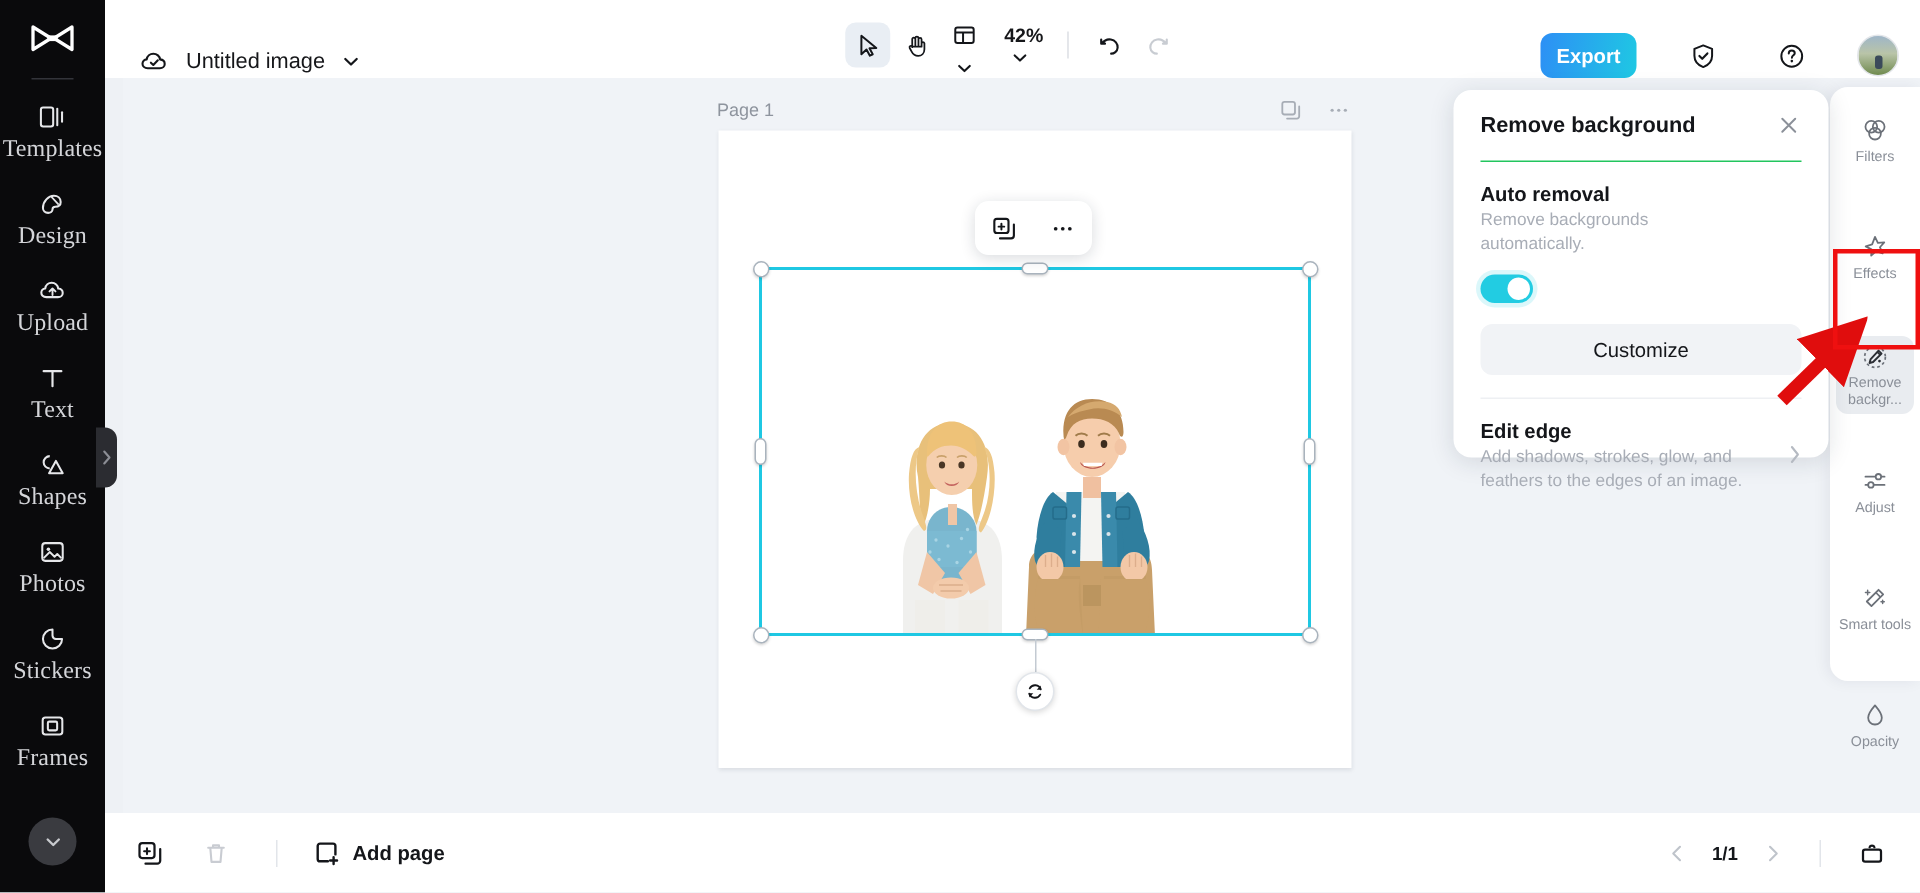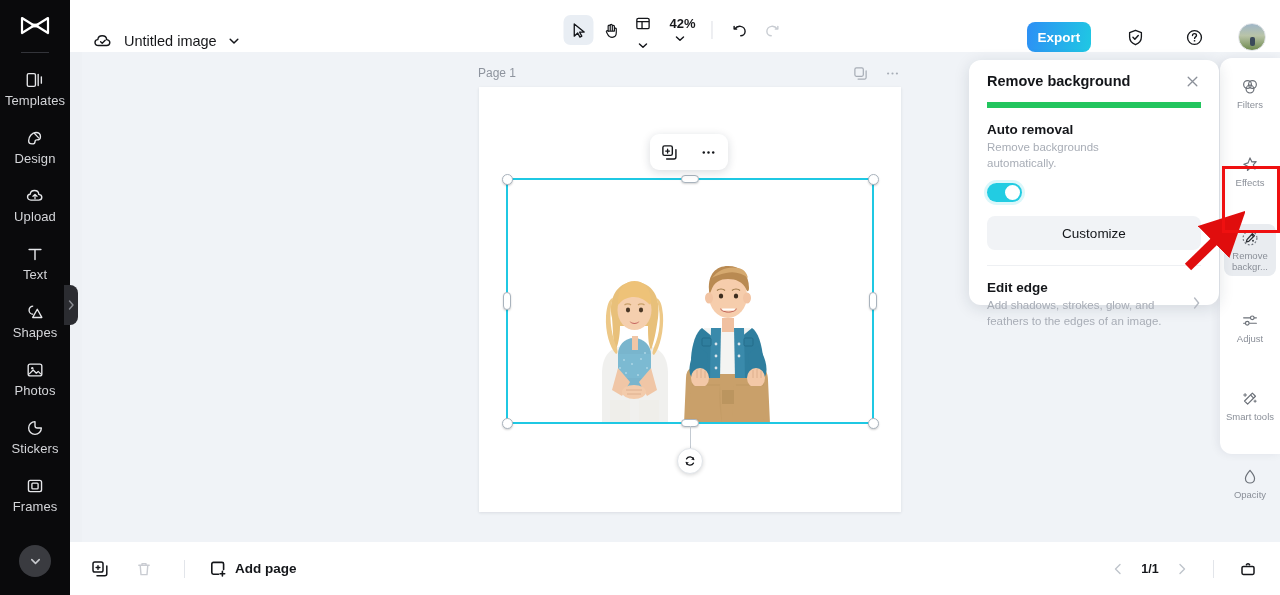--- a/index.html
+++ b/index.html
@@ -17,21 +17,21 @@
     background: #0a0a0c; display: flex; flex-direction: column; align-items: center;
     z-index: 40;
   }
   .logo-wrap { height: 52px; display: flex; align-items: center; justify-content: center; }
   .sb-divider { width: 28px; height: 1px; background: #33343a; margin: 0 0 6px 0; }
   .sb-item {
     width: 70px; height: 58px; display: flex; flex-direction: column;
     align-items: center; justify-content: center; gap: 4px; cursor: pointer;
   }
   .sb-icon { width: 20px; height: 20px; display: block; }
-  .sb-label { color: #d4d5d9; font-size: 13px; letter-spacing: .1px; line-height: 1; }
+  .sb-label { color: #d4d5d9; font-size: 16px; letter-spacing: .1px; line-height: 1; font-family: Liberation Serif, serif; }
   .sb-collapse-tab {
     position: absolute; right: -8px; top: 285px; width: 14px; height: 40px;
     background: #2b2c31; border-radius: 0 8px 8px 0;
     display: flex; align-items: center; justify-content: center; cursor: pointer;
   }
   .sb-scroll-btn {
     position: absolute; left: 19px; bottom: 18px; width: 32px; height: 32px;
     border-radius: 50%; background: #3a3b40; display: flex; align-items: center;
     justify-content: center; cursor: pointer; z-index: 3;
   }
@@ -143,21 +143,21 @@
   }
 
   
   #right-panel {
     position: absolute; left: 969px; top: 60px; width: 250px; height: 245px;
     background: #fff; border-radius: 12px; box-shadow: 0 3px 16px rgba(25,35,55,.13);
     z-index: 35; padding: 0 18px;
   }
   .rp-head {
     height: 48px; display: flex; align-items: center; justify-content: space-between;
-    border-bottom: 6px solid #22c55e;
+    border-bottom: 1px solid #22c55e;
   }
   .rp-title { font-size: 14.5px; font-weight: 700; color: #14161a; }
   .rp-close { width: 18px; height: 18px; cursor: pointer; display: flex;
      align-items: center; justify-content: center; }
   .rp-sec { padding-top: 14px; display: flex; align-items: flex-start; flex-direction: column; }
   .rp-sec-txt { flex: 1; }
   .rp-h { font-size: 13.5px; font-weight: 700; color: #14161a; }
   .rp-sub { font-size: 11.5px; color: #a8adb6; line-height: 1.35; margin-top: 3px;
       max-width: 150px; }
   .toggle {

